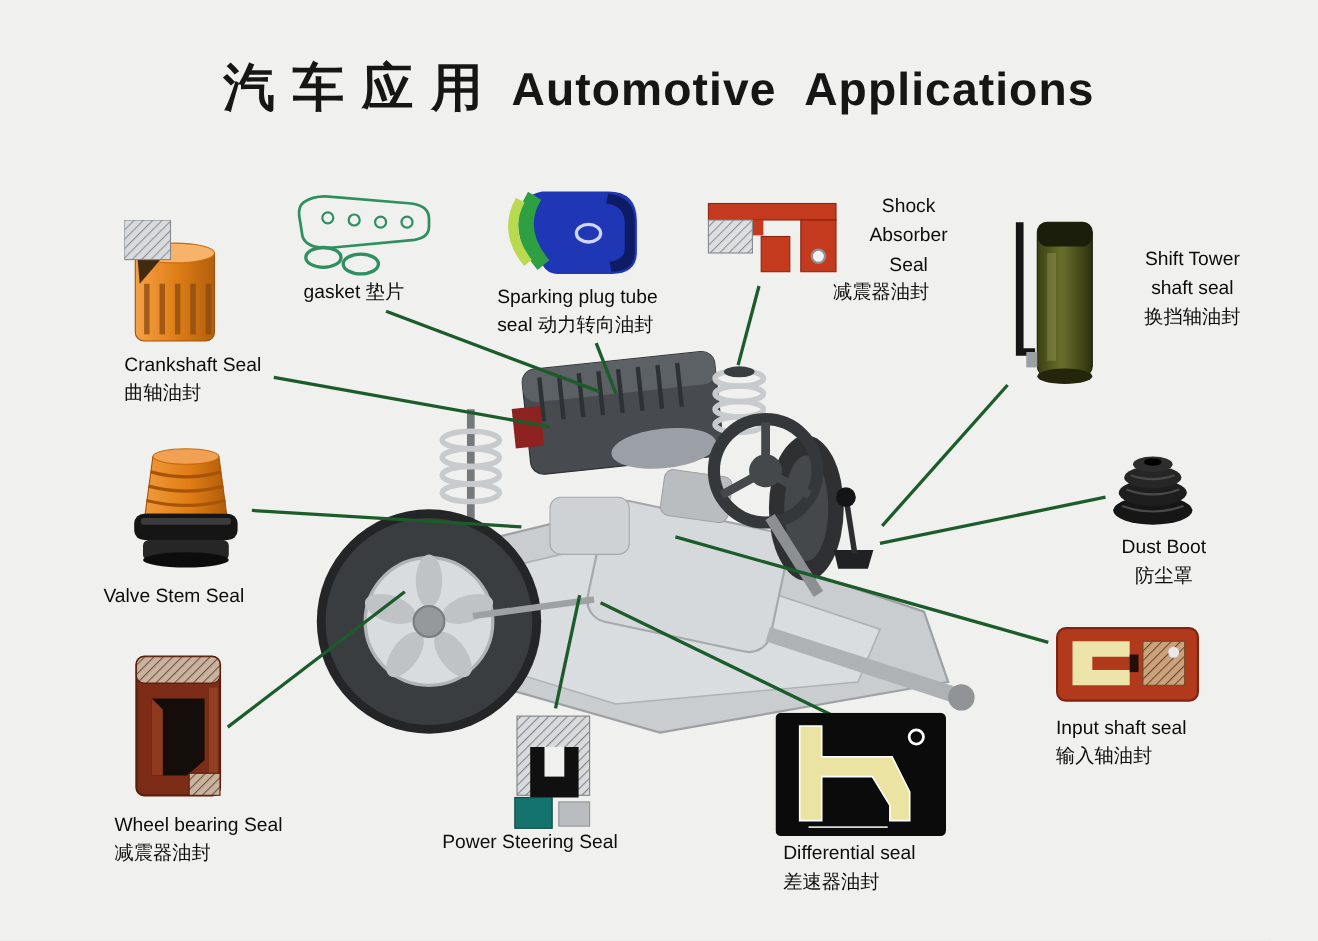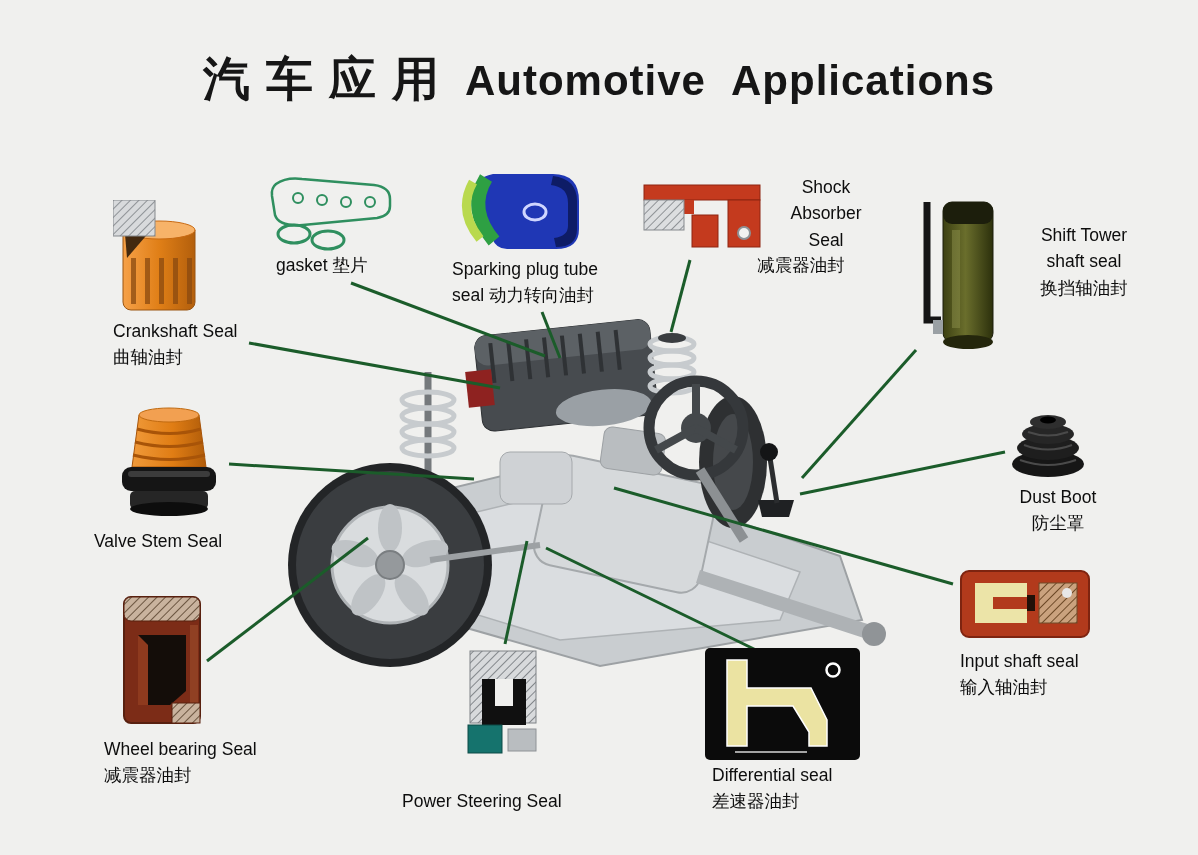--- a/index.html
+++ b/index.html
@@ -292,21 +292,21 @@
   <div class="lbl" style="left:960px;top:648px;width:150px">
     <span class="en">Input shaft seal</span>
     <span class="zh">输入轴油封</span>
   </div>
 
   <div class="lbl" style="left:712px;top:762px;width:165px">
     <span class="en">Differential seal</span>
     <span class="zh">差速器油封</span>
   </div>
 
-  <div class="lbl" style="left:402px;top:788px;width:190px">
+  <div class="lbl" style="left:402px;top:752px;width:190px">
     <span class="en">Power Steering Seal</span>
   </div>
 
   <div class="lbl" style="left:104px;top:736px;width:180px">
     <span class="en">Wheel bearing Seal</span>
     <span class="zh">减震器油封</span>
   </div>
 
   <div class="lbl" style="left:94px;top:528px;width:160px">
     <span class="en">Valve Stem Seal</span>

